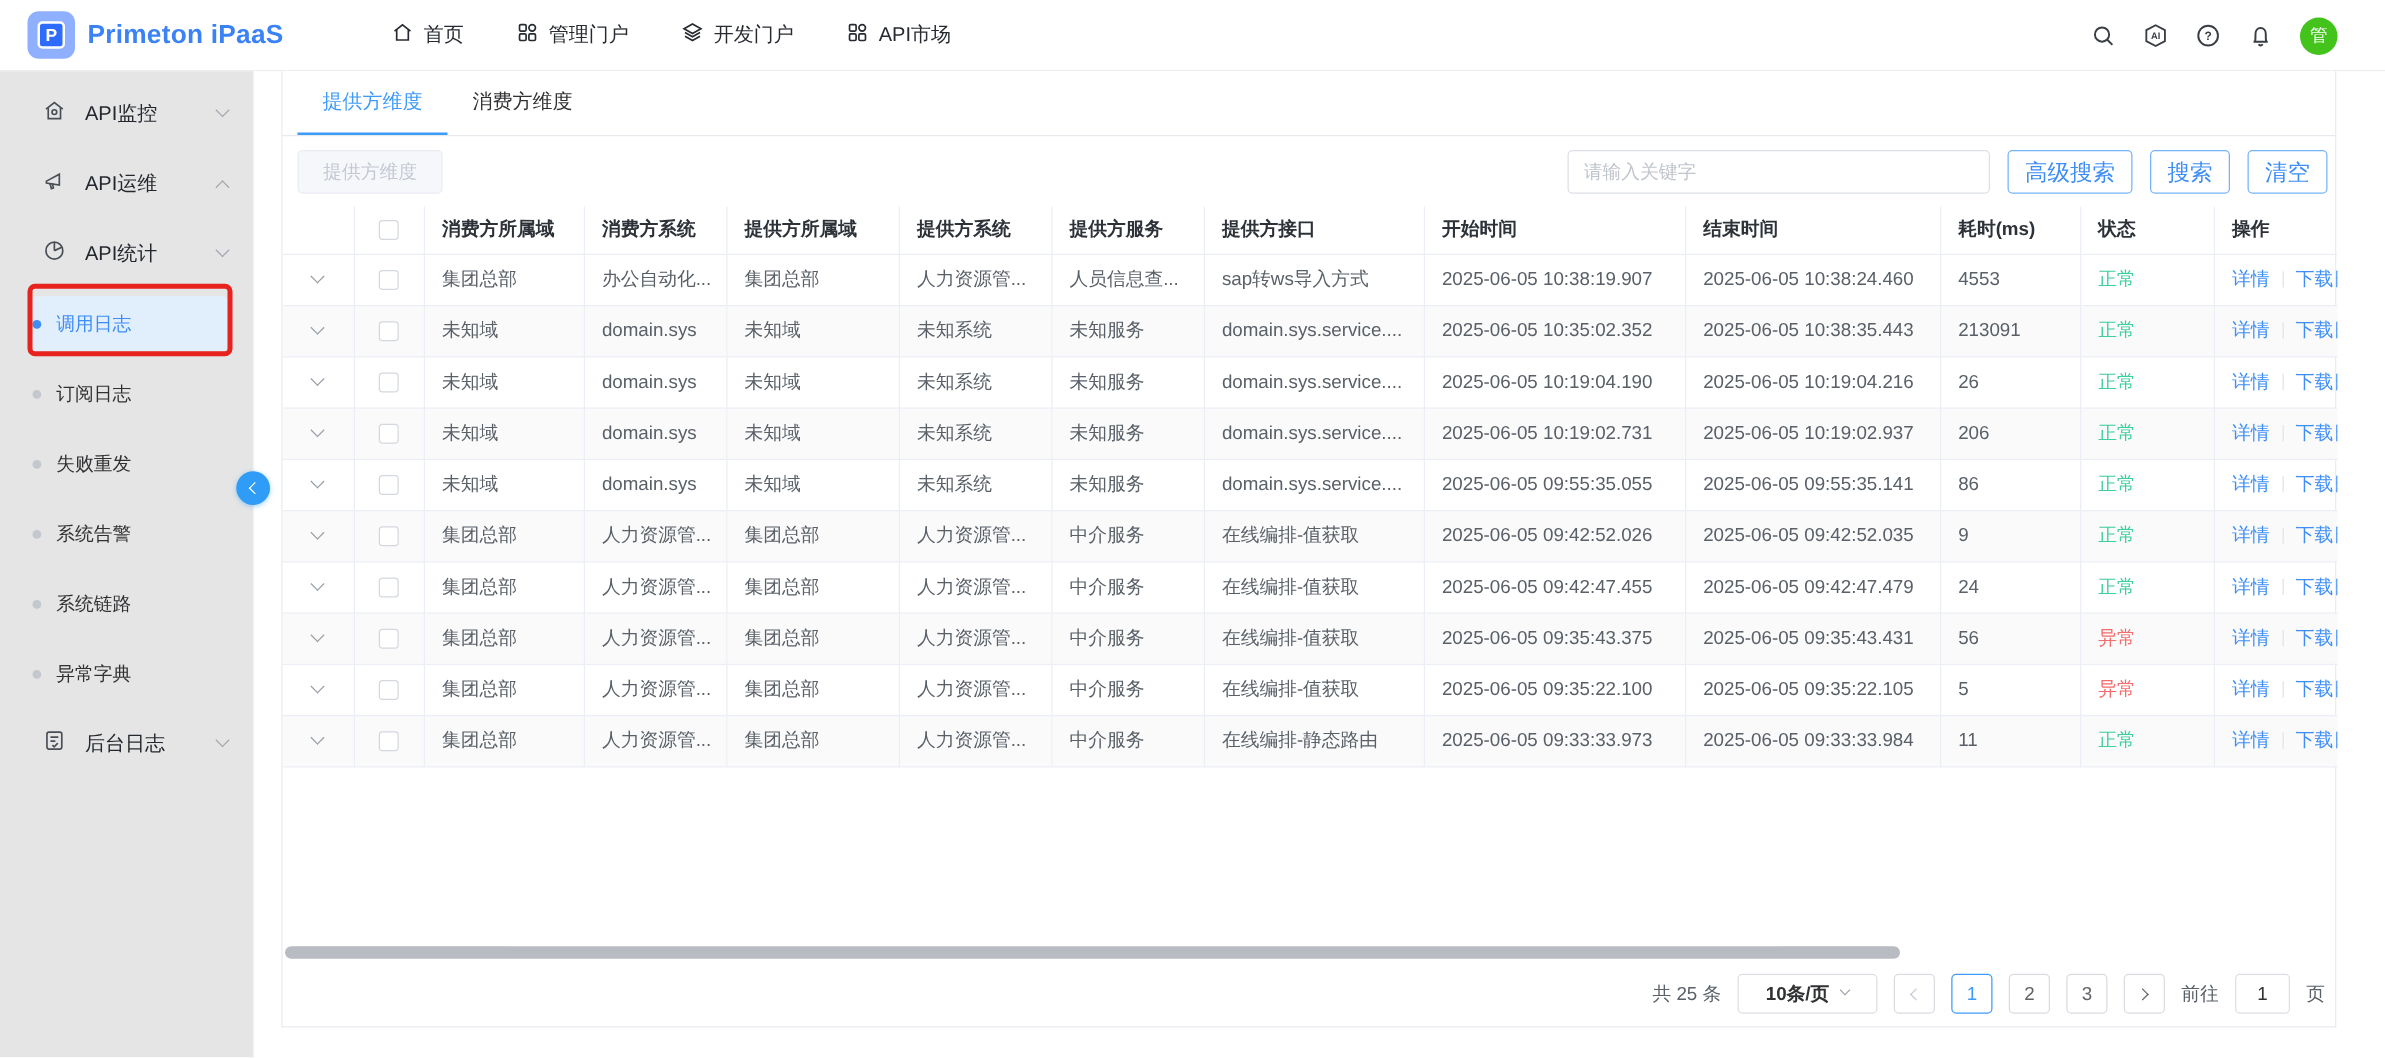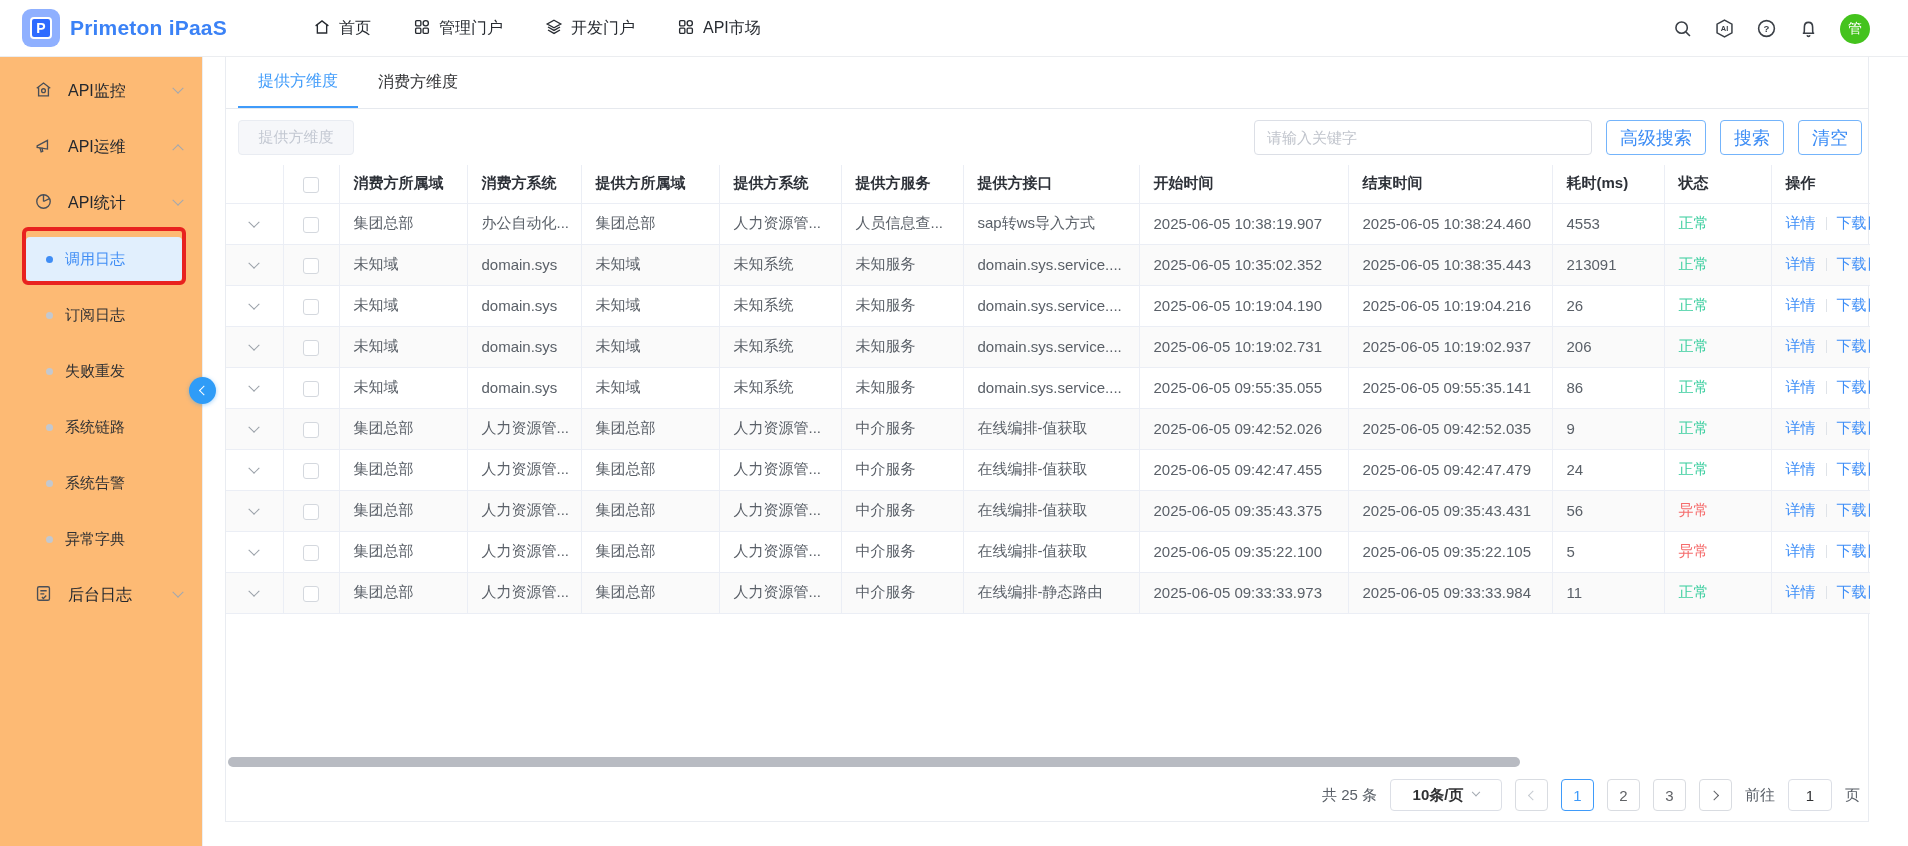--- a/index.html
+++ b/index.html
@@ -16,26 +16,26 @@
   .topnav { position:absolute; left:292px; top:0; height:57px; display:flex; }
   .nav-item { display:flex; align-items:center; gap:8px; padding:0 21px; font-size:16px; color:#272b31; cursor:pointer; }
   .nav-item svg { width:18px; height:18px; }
   .nav-item.active { background:#e4effb; color:#3f8df5; }
   .top-right { position:absolute; right:12px; top:0; height:57px; display:flex; align-items:center; gap:21px; padding-right:26px; color:#3a3f46; }
   .top-right svg { width:21px; height:21px; display:block; }
   .avatar { width:30px; height:30px; border-radius:50%; background:#44c31d; color:#fff; font-size:14px; display:flex; align-items:center; justify-content:center; }
 
   
   .shell { position:relative; display:flex; height:789px; }
-  .sidebar { position:relative; width:203px; background:#fdba74; border-right:1px solid #eceef1; padding-top:6px; flex:none; }
+  .sidebar { position:relative; width:203px; background:#e5e5e5; border-right:1px solid #eceef1; padding-top:6px; flex:none; }
   .side-group { height:56px; display:flex; align-items:center; padding:0 20px 0 34px; font-size:16px; color:#24282e; cursor:pointer; }
   .side-group svg { width:19px; height:19px; margin-right:15px; color:#4a4f57; flex:none; }
   .side-group .glabel { flex:1; }
   .side-sub { height:56px; display:flex; align-items:center; cursor:pointer; }
-  .sub-pill { display:flex; align-items:center; height:44px; margin:0 20px 0 26px; padding-left:20px; border-radius:4px; flex:1; font-size:15px; color:#303133; }
+  .sub-pill { display:flex; align-items:center; height:44px; margin:0 20px 0 26px; border-radius:4px; flex:1; font-size:15px; color:#303133; }
   .side-sub .dot { width:7px; height:7px; border-radius:50%; background:#c3c8cf; margin-right:12px; flex:none; }
   .side-sub.active .sub-pill { background:#e1effd; color:#3f8df5; }
   .side-sub.active .dot { background:#3f8df5; }
   .chev { display:inline-block; width:8px; height:8px; border-right:1.6px solid #a2a8b0; border-bottom:1.6px solid #a2a8b0; }
   .chev.down { transform:rotate(45deg) translate(-2px,-2px); }
   .chev.up { transform:rotate(-135deg) translate(-2px,-2px); }
   .annotation { position:absolute; left:22px; top:170px; width:164px; height:58px; border:4px solid #e8221f; border-radius:6px; z-index:6; pointer-events:none; }
   .collapse-btn { position:absolute; left:189px; top:320px; width:27px; height:27px; border-radius:50%; background:#2f9cf7; z-index:7; display:flex; align-items:center; justify-content:center; cursor:pointer; box-shadow:0 1px 4px rgba(47,156,247,.45); }
   .collapse-btn .chev { border-color:#fff; width:7px; height:7px; transform:rotate(135deg) translate(-1px,-1px); }
 
@@ -200,27 +200,27 @@
           </div>
           <div class="side-sub">
             <div class="sub-pill">
               <span class="dot"></span>
               <span>失败重发</span>
             </div>
           </div>
           <div class="side-sub">
             <div class="sub-pill">
               <span class="dot"></span>
+              <span>系统告警</span>
+            </div>
+          </div>
+          <div class="side-sub">
+            <div class="sub-pill">
+              <span class="dot"></span>
               <span>系统链路</span>
-            </div>
-          </div>
-          <div class="side-sub">
-            <div class="sub-pill">
-              <span class="dot"></span>
-              <span>系统告警</span>
             </div>
           </div>
           <div class="side-sub">
             <div class="sub-pill">
               <span class="dot"></span>
               <span>异常字典</span>
             </div>
           </div>
           <div class="side-group">
             <span><svg viewBox="0 0 24 24" fill="none" stroke="currentColor" stroke-width="1.7">

